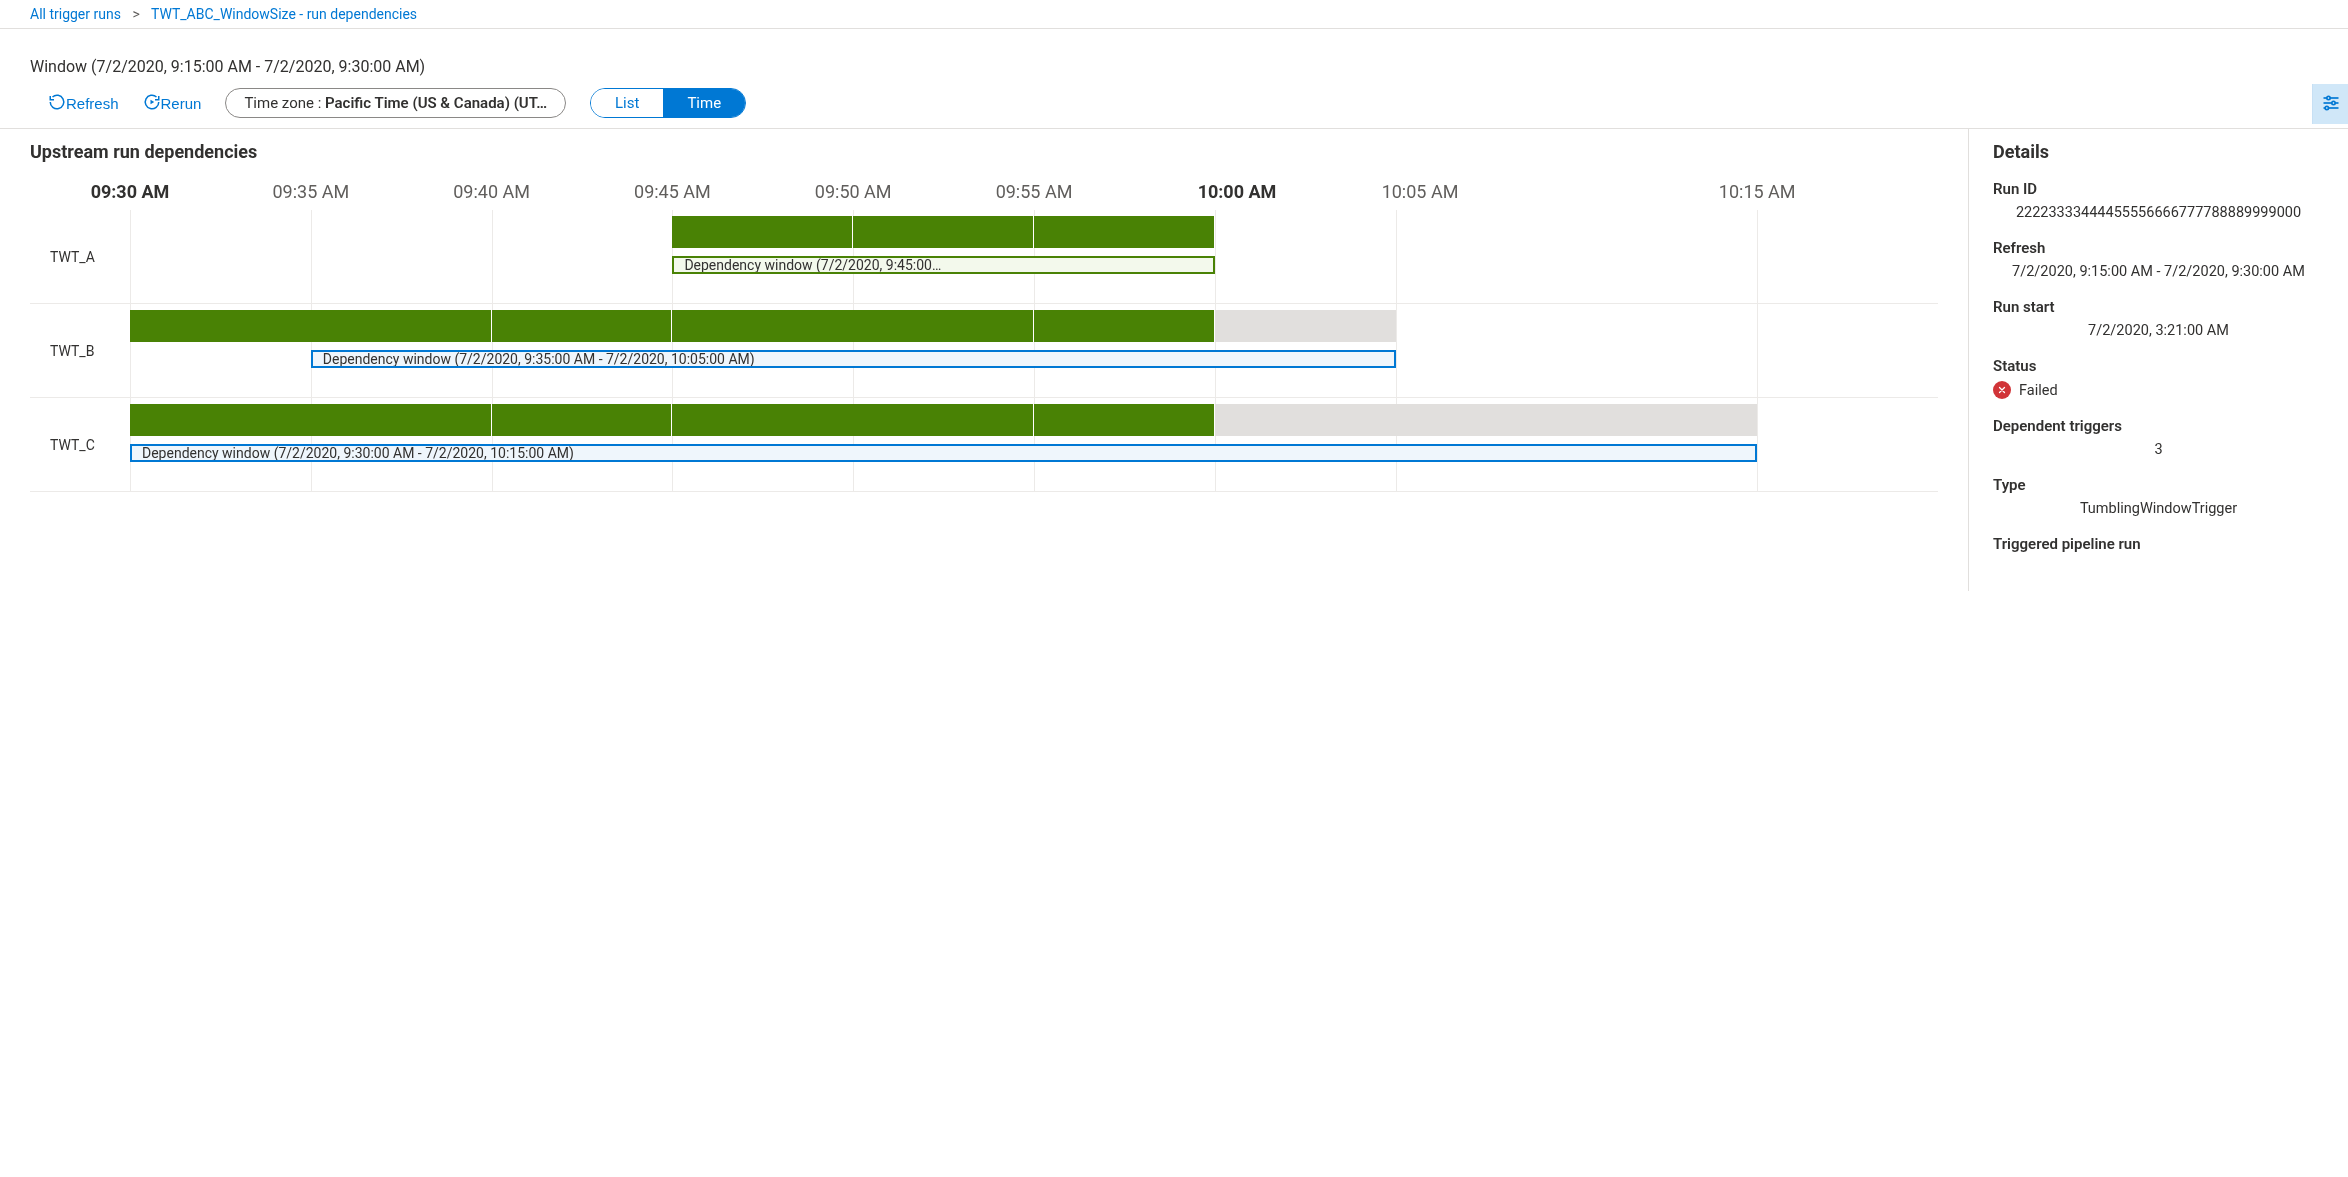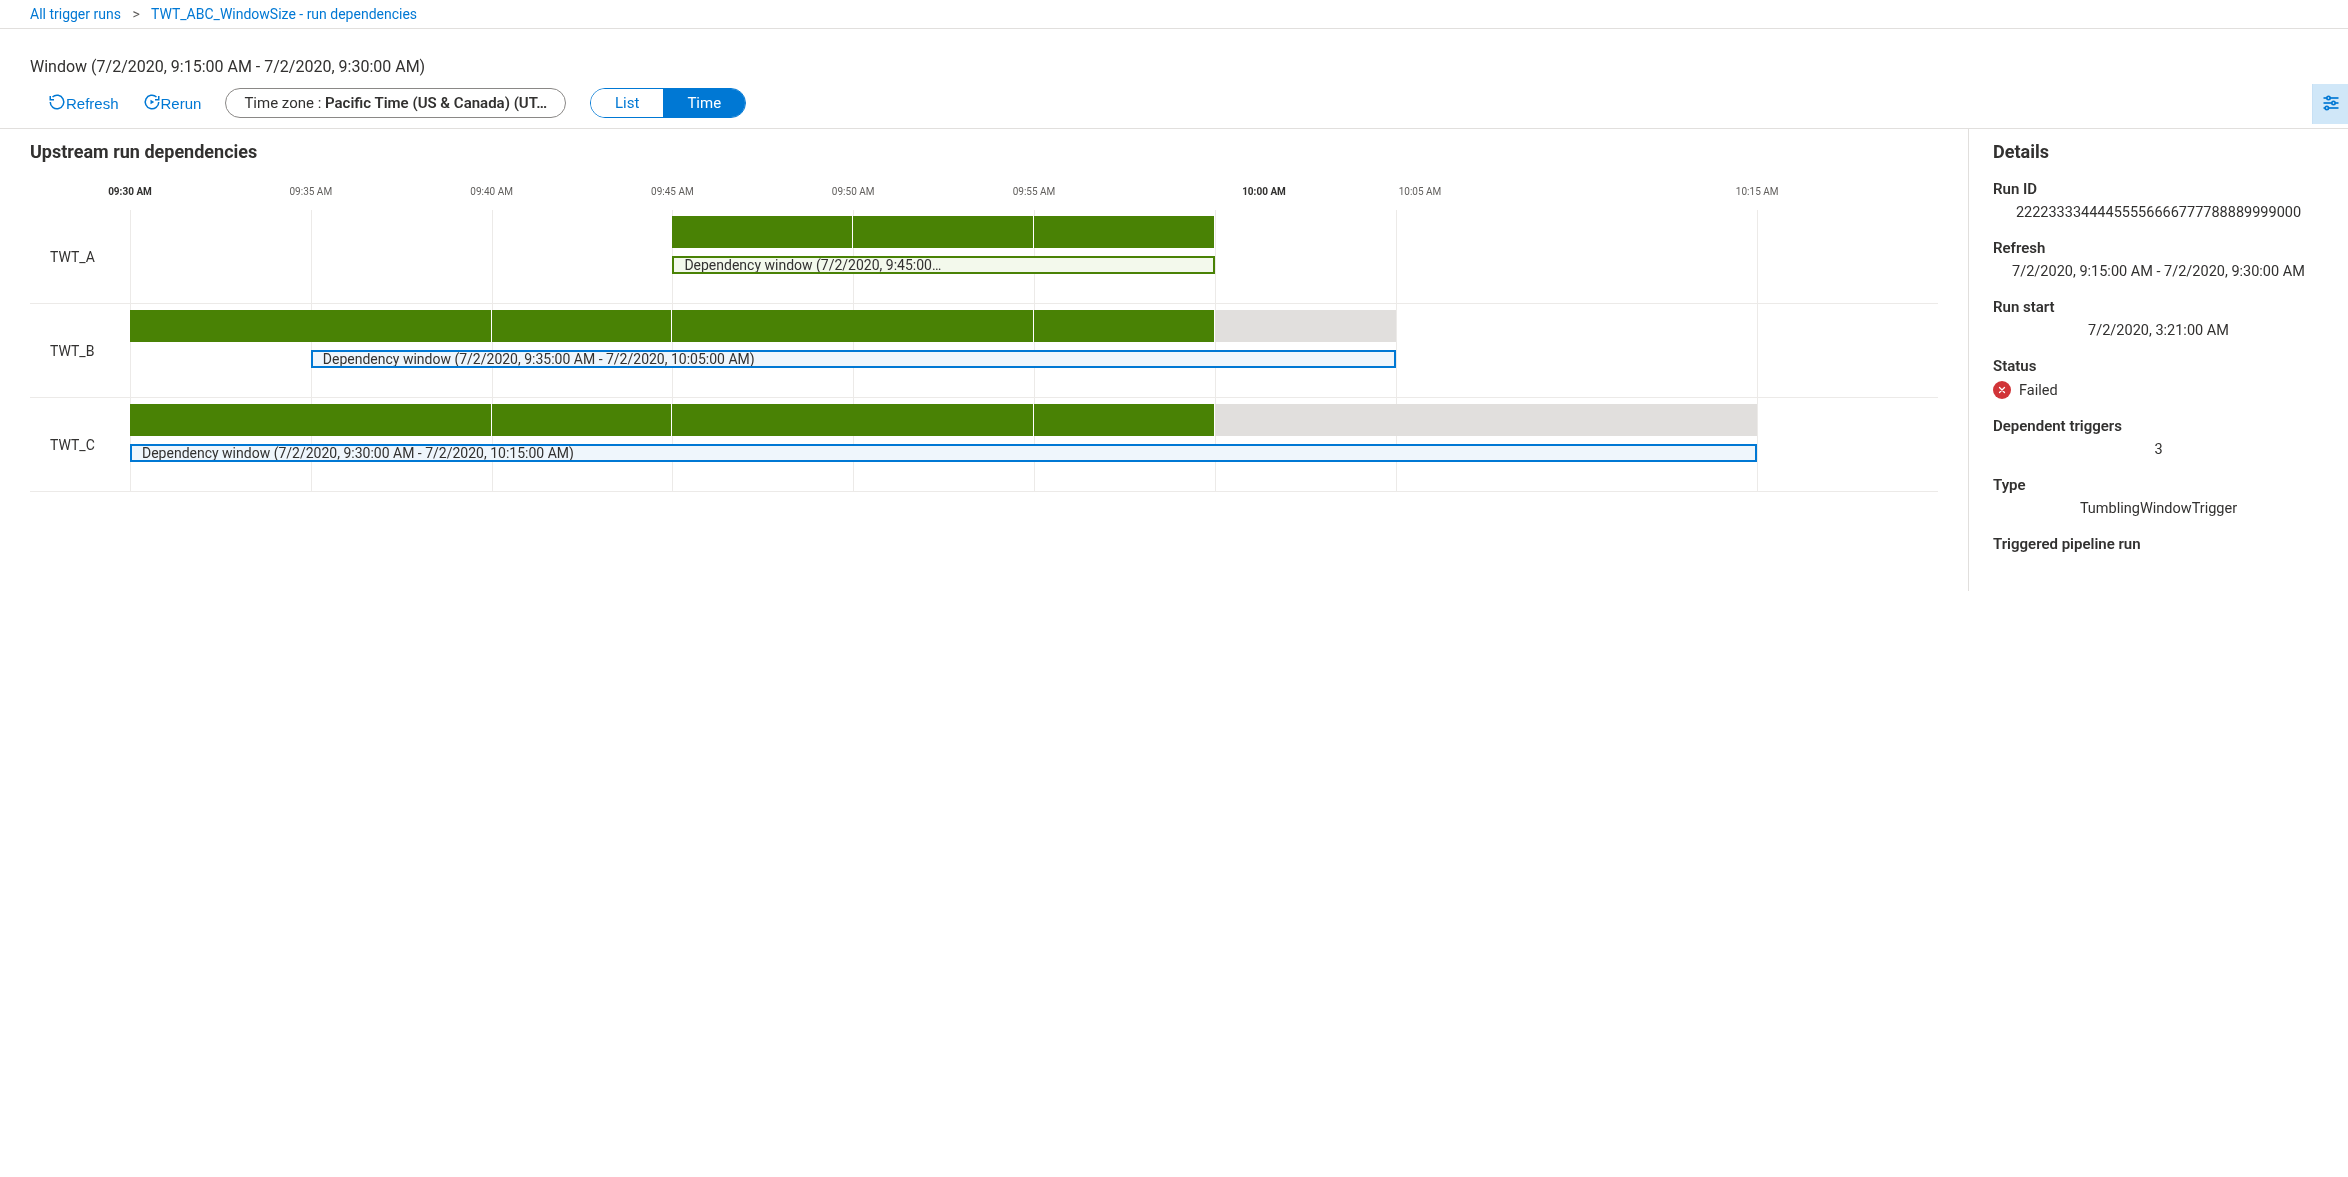--- a/index.html
+++ b/index.html
@@ -95,21 +95,21 @@
   .gantt-header {
     display: flex;
     padding-left: 100px; 
     height: 30px;
     align-items: center;
   }
   .gantt-header .tick {
     position: absolute;
     transform: translateX(-50%);
     color: #605e5c;
-    font-size: 10px;
+    font-size: 18px;
     white-space: nowrap;
   }
   .gantt-header .tick.bold { font-weight: 700; color: #323130; }
   .gantt-body {
     position: relative;
     margin-top: 4px;
   }
   .gantt-row {
     position: relative;
     height: 94px;
@@ -198,21 +198,21 @@
   <div class="gantt">
     <h2>Upstream run dependencies</h2>
     <div class="gantt-chart" id="gantt-chart">
       <div class="gantt-header" id="gantt-header">
           <div class="tick bold" style="left: 100px;">09:30 AM</div>
           <div class="tick" style="left: 280.8px;">09:35 AM</div>
           <div class="tick" style="left: 461.6px;">09:40 AM</div>
           <div class="tick" style="left: 642.4px;">09:45 AM</div>
           <div class="tick" style="left: 823.2px;">09:50 AM</div>
           <div class="tick" style="left: 1004px;">09:55 AM</div>
-          <div class="tick bold" style="left: 1234px;">10:00 AM</div>
+          <div class="tick bold" style="left: 1207px;">10:00 AM</div>
           <div class="tick" style="left: 1390px;">10:05 AM</div>
           <div class="tick" style="left: 1727.2px;">10:15 AM</div>
         </div>
       <div class="gantt-body" id="gantt-body">
         <div class="gridlines" id="gridlines" style="height: 282px;">
             <div class="gridline" style="left: 0px;"></div>
             <div class="gridline" style="left: 180.8px;"></div>
             <div class="gridline" style="left: 361.6px;"></div>
             <div class="gridline" style="left: 542.4px;"></div>
             <div class="gridline" style="left: 723.2px;"></div>

